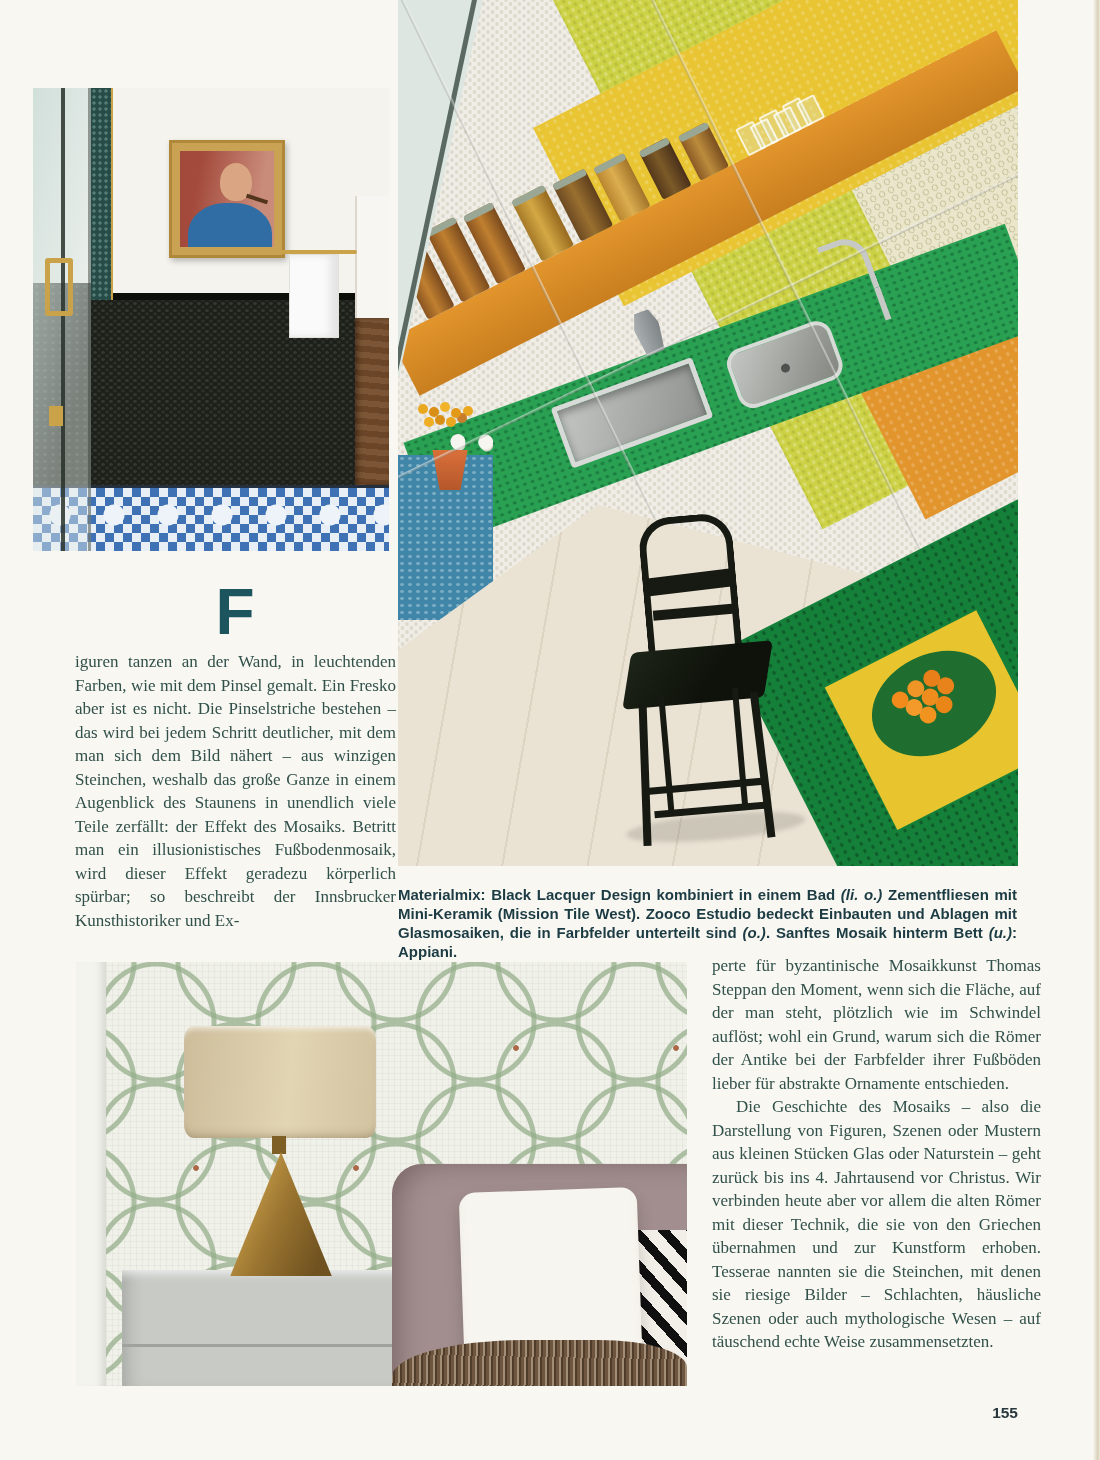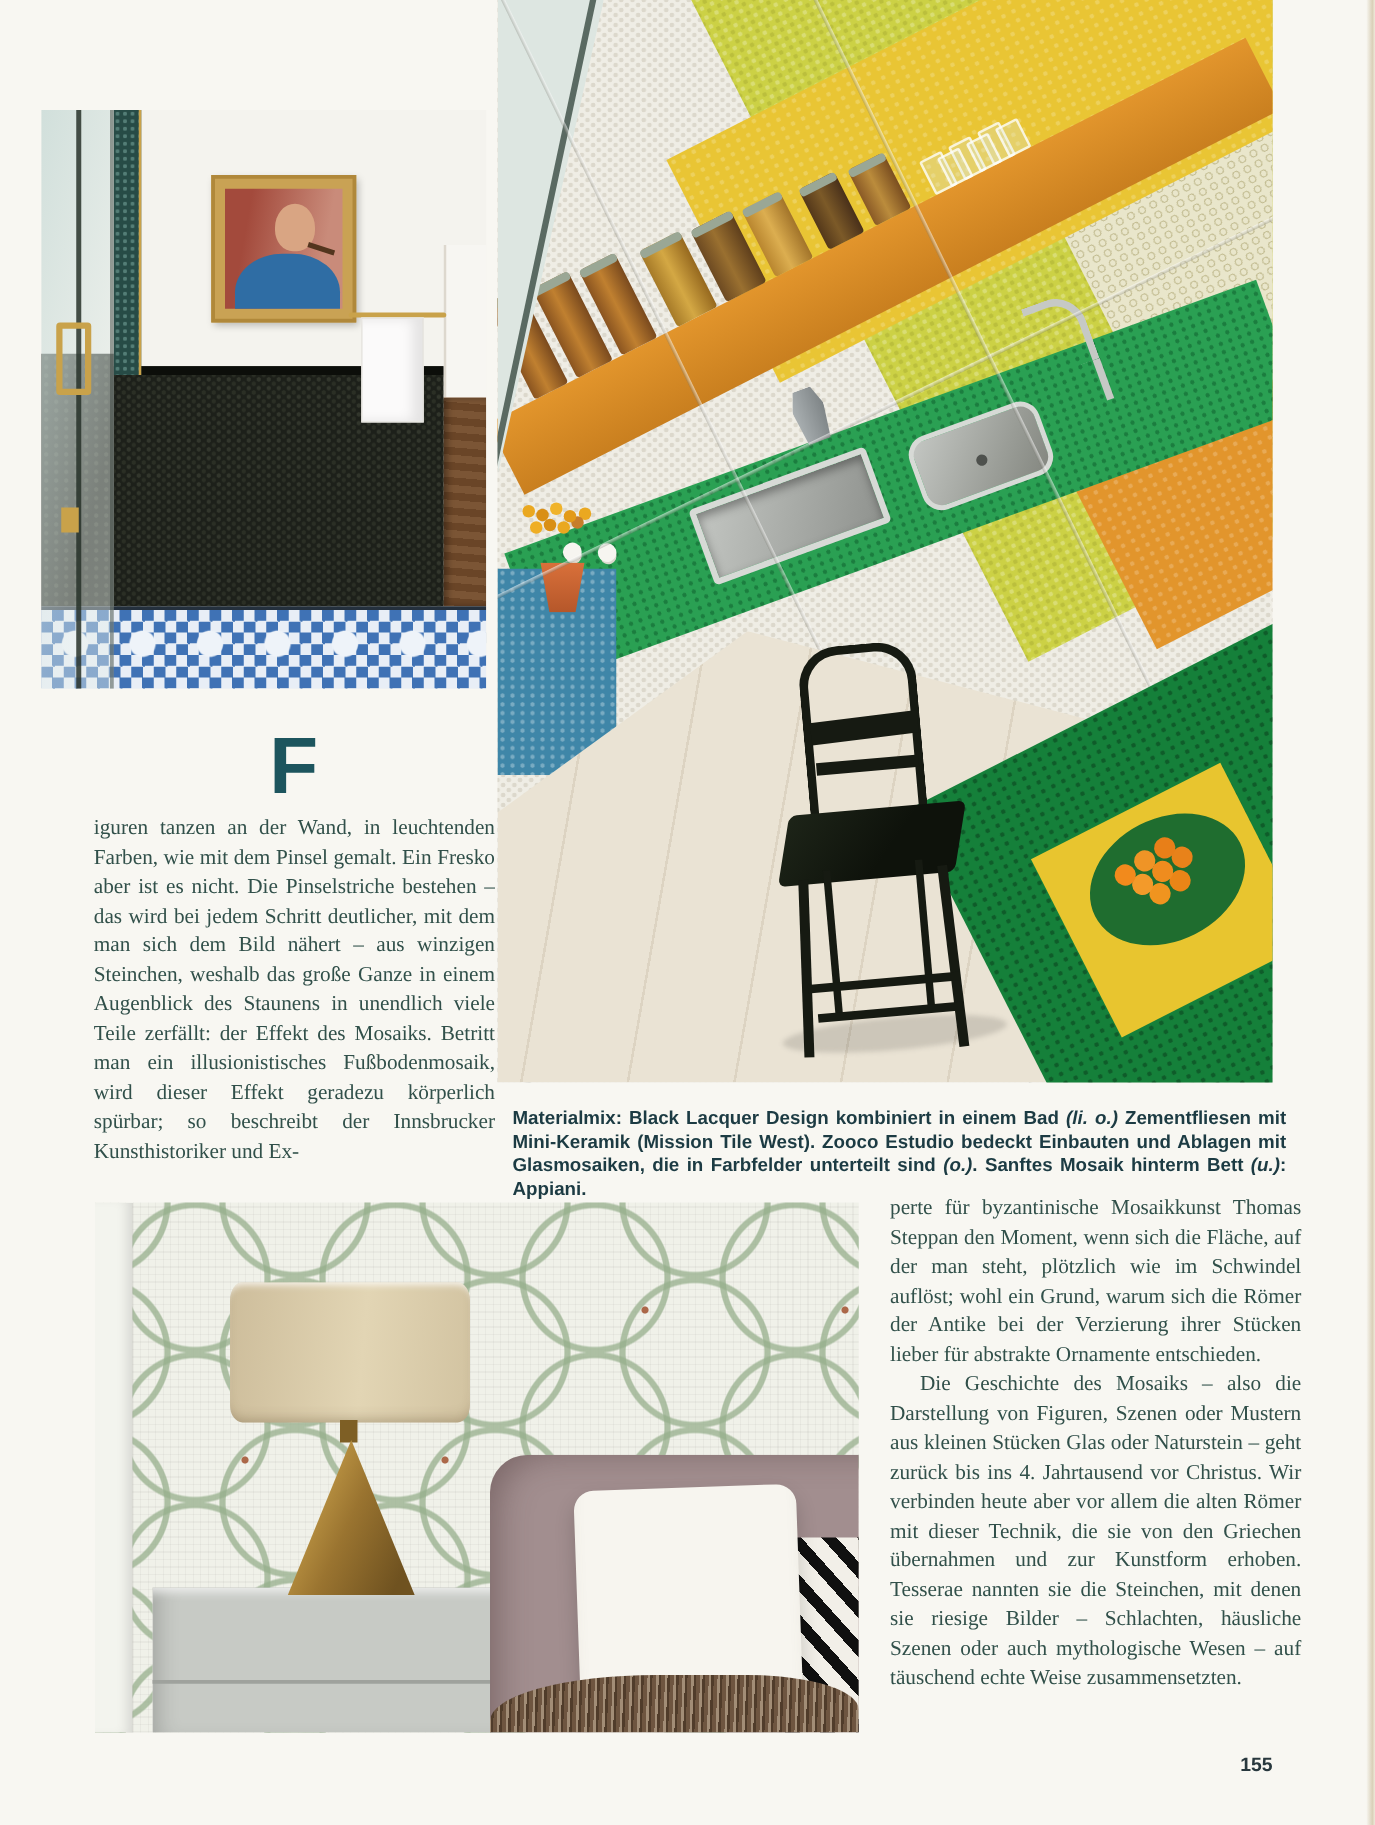--- a/index.html
+++ b/index.html
@@ -11,21 +11,21 @@
   .dropcap{left:75px;top:578px;width:320px;height:72px;text-align:center;
     font-family:"Liberation Sans","DejaVu Sans",sans-serif;font-weight:700;font-size:64px;line-height:68px;
     color:var(--accent-teal,#1d555e);}
   .col{font-size:17px;line-height:23.5px;color:var(--body-text,#31504a);text-align:justify;}
   .col p{position:static;margin:0;}
   .col-left{left:75px;top:650px;width:321px;height:290px;}
   .col-right{left:712px;top:954px;width:329px;height:446px;}
   .col-right p.indent{text-indent:24px;}
   .caption{left:398px;top:870px;width:619px;height:80px;
     font-family:"Liberation Sans","DejaVu Sans",sans-serif;font-weight:700;font-size:15px;line-height:19px;
-    color:var(--caption-teal,#1c3b43);text-align:justify;margin-left:12px;}
+    color:var(--caption-teal,#1c3b43);text-align:justify;}
   .caption .it{font-style:italic;position:static;}
   .caption span{position:static;}
   .pagenum{right:82px;top:1404px;font-family:"Liberation Sans","DejaVu Sans",sans-serif;
     font-weight:700;font-size:15.5px;color:var(--page-number,#28383e);}
   .page-edge{right:0;top:0;width:7px;height:100%;
     background:linear-gradient(to right,rgba(216,205,175,0),#d9d0b8 70%,#efe9da);}
 
   
   .penny-white{background-color:#efede5;background-image:
     radial-gradient(circle,#dcd8cc 1.6px,transparent 2.1px),
@@ -272,21 +272,21 @@
     </div>
   </div>
 
   <p class="caption" data-interactable="false"><span>Materialmix: Black Lacquer Design kombiniert in einem Bad </span><span class="it">(li. o.)</span><span> Zementfliesen mit Mini-Keramik (Mission Tile West). Zooco Estudio bedeckt Einbauten und Ablagen mit Glasmosaiken, die in Farbfelder unterteilt sind </span><span class="it">(o.)</span><span>. Sanftes Mosaik hinterm Bett </span><span class="it">(u.)</span><span>: Appiani.</span></p>
 
   <div class="dropcap" data-interactable="false">F</div>
   <div class="col col-left" data-interactable="false">
     <p data-interactable="false">iguren tanzen an der Wand, in leuchtenden Farben, wie mit dem Pinsel gemalt. Ein Fresko aber ist es nicht. Die Pinselstriche bestehen – das wird bei jedem Schritt deutlicher, mit dem man sich dem Bild nähert – aus winzigen Steinchen, weshalb das große Ganze in einem Augenblick des Staunens in unendlich viele Teile zerfällt: der Effekt des Mosaiks. Betritt man ein illusionistisches Fußbodenmosaik, wird dieser Effekt geradezu körperlich spürbar; so beschreibt der Innsbrucker Kunsthistoriker und Ex-</p>
   </div>
   <div class="col col-right" data-interactable="false">
-    <p data-interactable="false">perte für byzantinische Mosaikkunst Thomas Steppan den Moment, wenn sich die Fläche, auf der man steht, plötzlich wie im Schwindel auflöst; wohl ein Grund, warum sich die Römer der Antike bei der Verzierung ihrer Stücken lieber für abstrakte Ornamente entschieden.</p>
+    <p data-interactable="false">perte für byzantinische Mosaikkunst Thomas Steppan den Moment, wenn sich die Fläche, auf der man steht, plötzlich wie im Schwindel auflöst; wohl ein Grund, warum sich die Römer der Antike bei der Farbfelder ihrer Fußböden lieber für abstrakte Ornamente entschieden.</p>
     <p class="indent" data-interactable="false">Die Geschichte des Mosaiks – also die Darstellung von Figuren, Szenen oder Mustern aus kleinen Stücken Glas oder Naturstein – geht zurück bis ins 4. Jahrtausend vor Christus. Wir verbinden heute aber vor allem die alten Römer mit dieser Technik, die sie von den Griechen übernahmen und zur Kunstform erhoben. Tesserae nannten sie die Steinchen, mit denen sie riesige Bilder – Schlachten, häusliche Szenen oder auch mythologische Wesen – auf täuschend echte Weise zusammensetzten.</p>
   </div>
 
   <div class="ph-bed" data-interactable="false">
     <div class="d-leftwall" data-interactable="false"></div>
     <div class="d-nightstand" data-interactable="false"></div>
     <div class="d-lamp-shade" data-interactable="false"></div>
     <div class="d-lamp-neck" data-interactable="false"></div>
     <div class="d-lamp-base" data-interactable="false"></div>
     <div class="d-headboard" data-interactable="false"></div>

